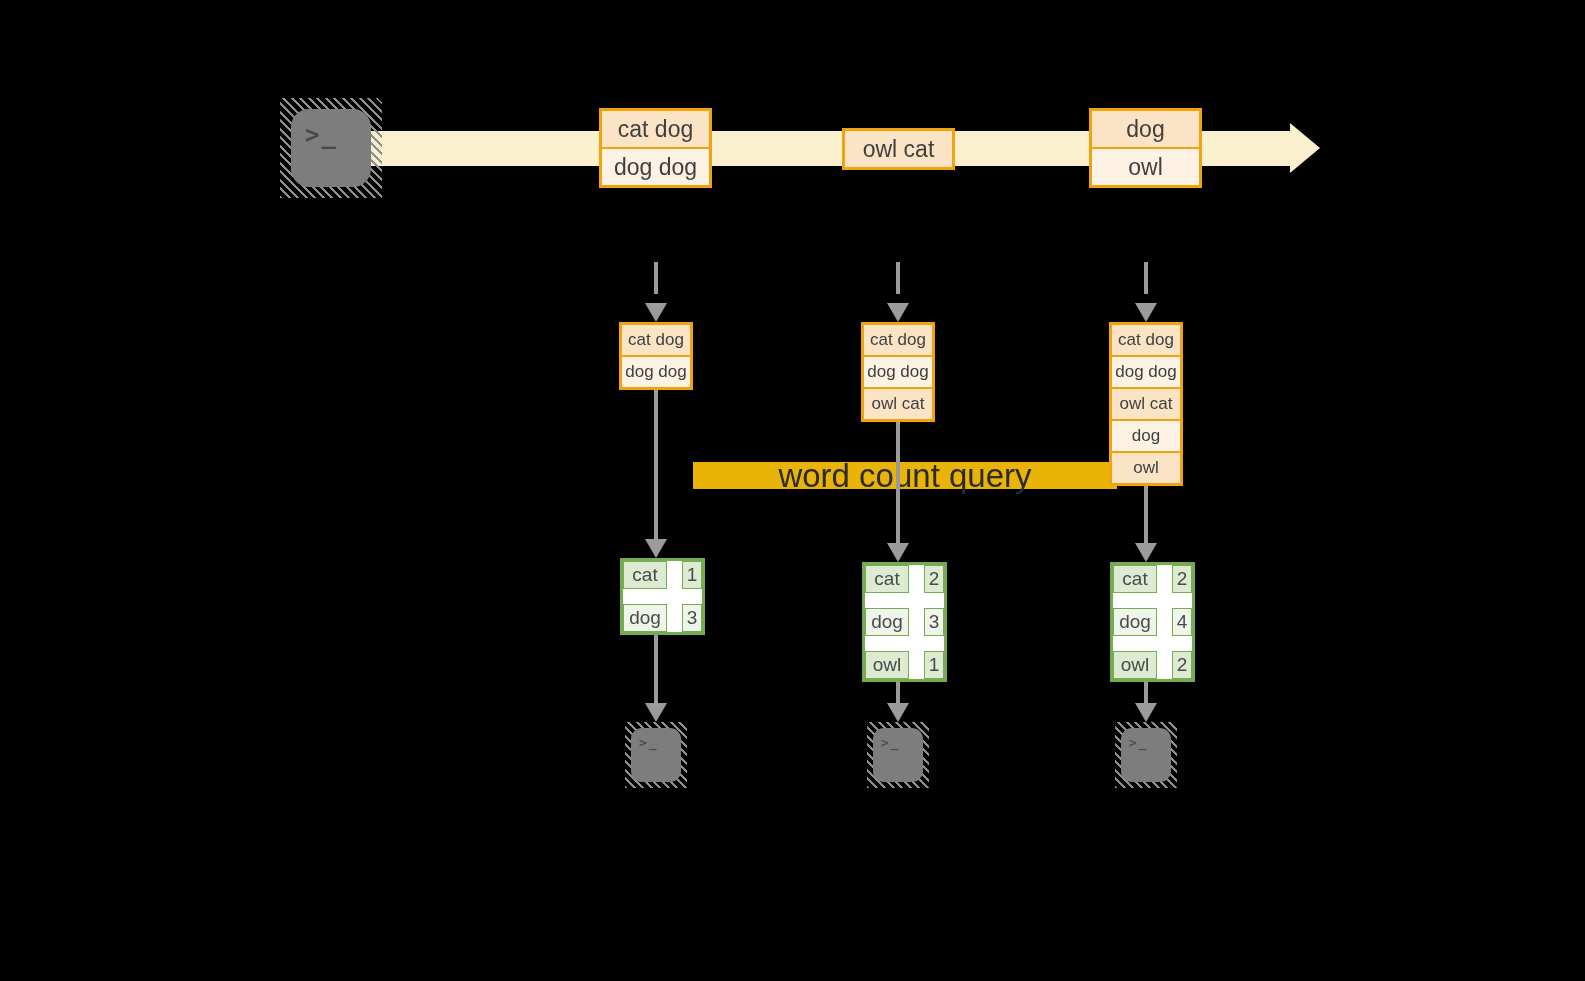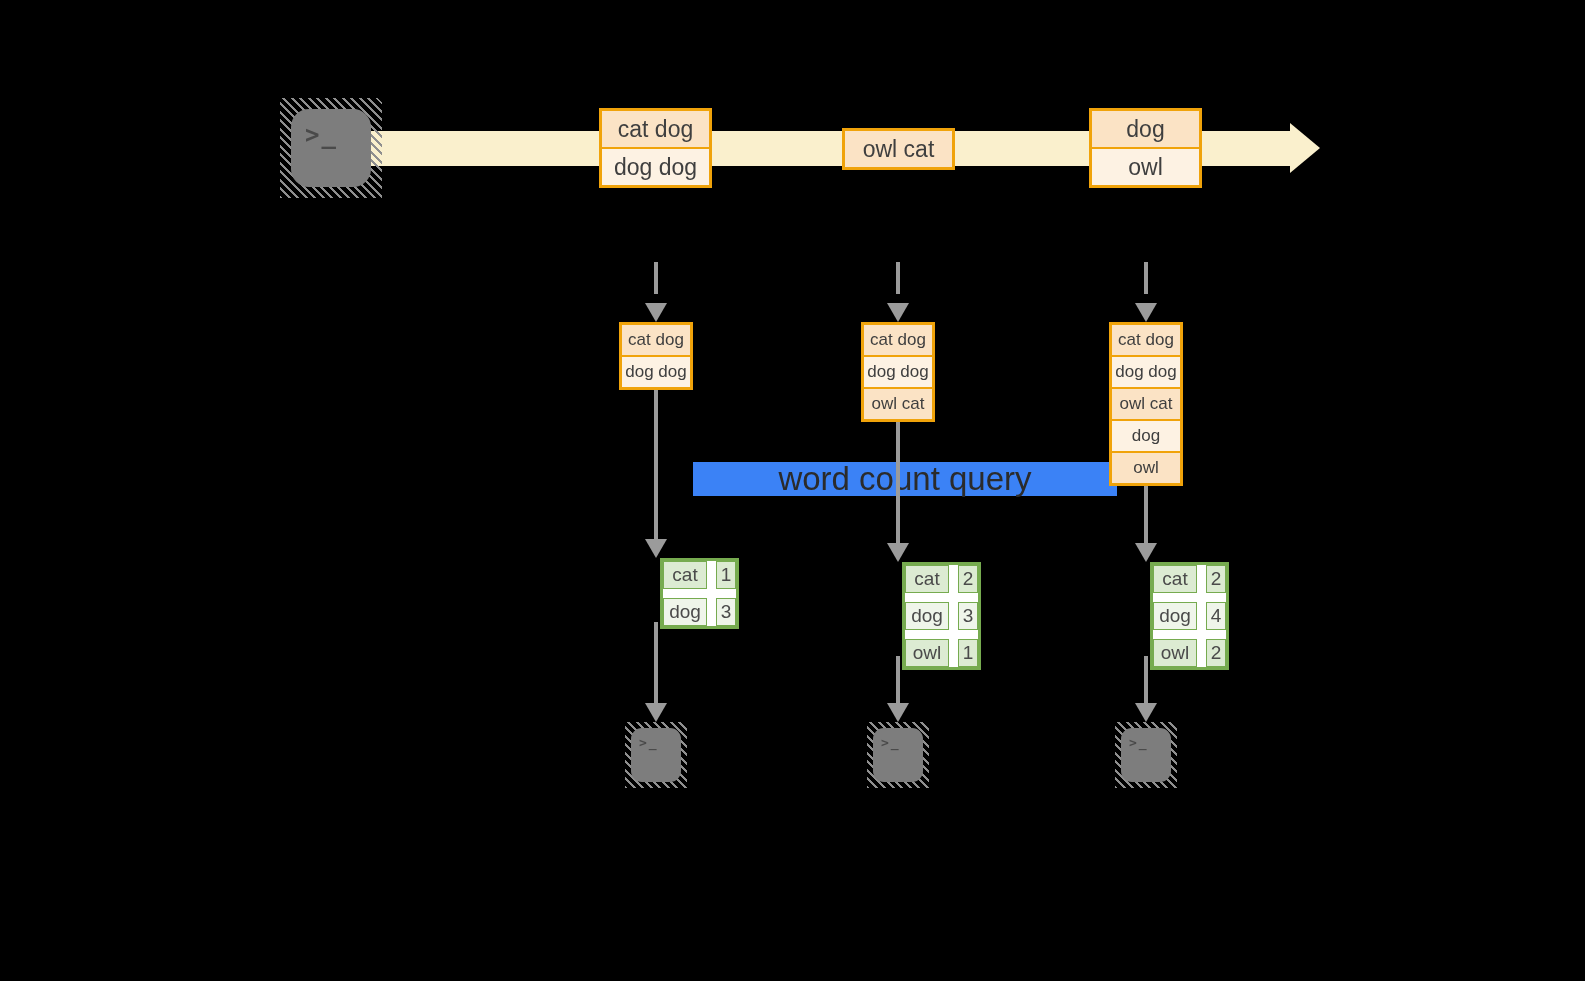--- a/index.html
+++ b/index.html
@@ -40,29 +40,29 @@
   .fill-l{background:var(--orange-fill-light,#fdf2e3);}
 
   
   .vline{position:absolute;width:4px;background:var(--arrow-gray,#9b9b9b);z-index:2;}
   .vhead{position:absolute;width:0;height:0;z-index:2;
     border-left:11px solid transparent;border-right:11px solid transparent;
     border-top:19px solid var(--arrow-gray,#9b9b9b);}
 
   
   .banner{
-    position:absolute;left:693px;top:462px;width:424px;height:34px;background:#3b82f6;z-index:1;
+    position:absolute;left:693px;top:462px;width:424px;height:27px;background:#eab308;z-index:1;
     display:flex;align-items:center;justify-content:center;
     font-size:33px;color:#2b2b2b;
   }
 
   
   .gtable{
-    position:absolute;z-index:3;display:grid;grid-template-columns:44px 20px;gap:9px;
-    background:#fff;border:3px solid var(--green-border,#76ab4f);margin-left:40px;
+    position:absolute;z-index:3;display:grid;grid-template-columns:44px 20px;gap:15px;
+    background:#fff;border:3px solid var(--green-border,#76ab4f);
   }
   .gcell{
     box-sizing:border-box;height:28px;border:1px solid var(--green-border,#76ab4f);
     display:flex;align-items:center;justify-content:center;
     font-size:19px;color:#4a4a4a;
   }
   .gfill-d{background:var(--green-fill-dark,#dcebd2);}
   .gfill-l{background:var(--green-fill-light,#eff5ea);}
 </style>
 </head>

